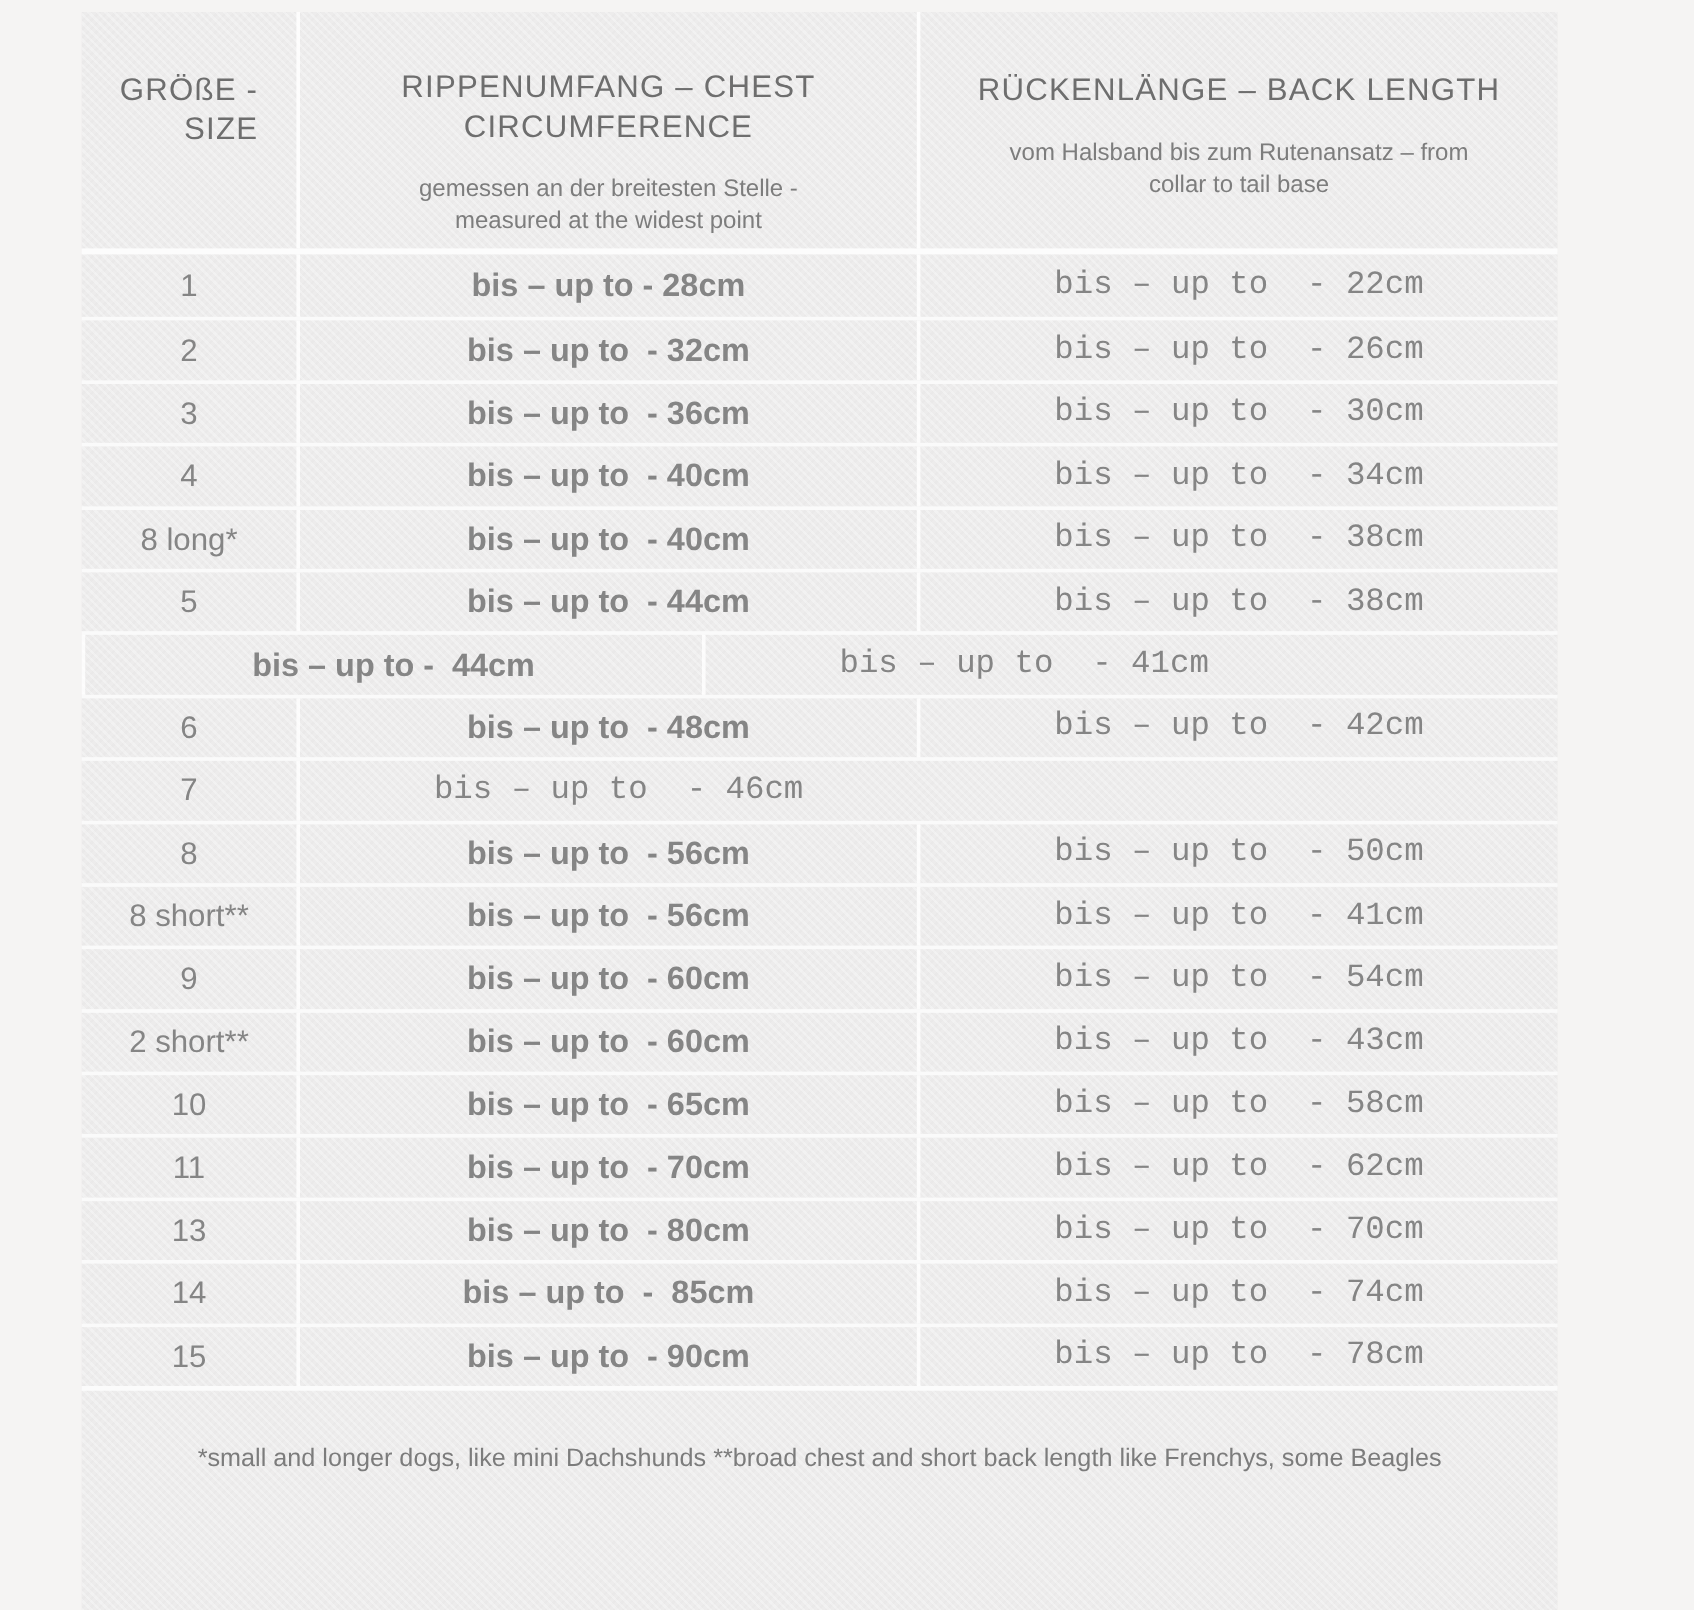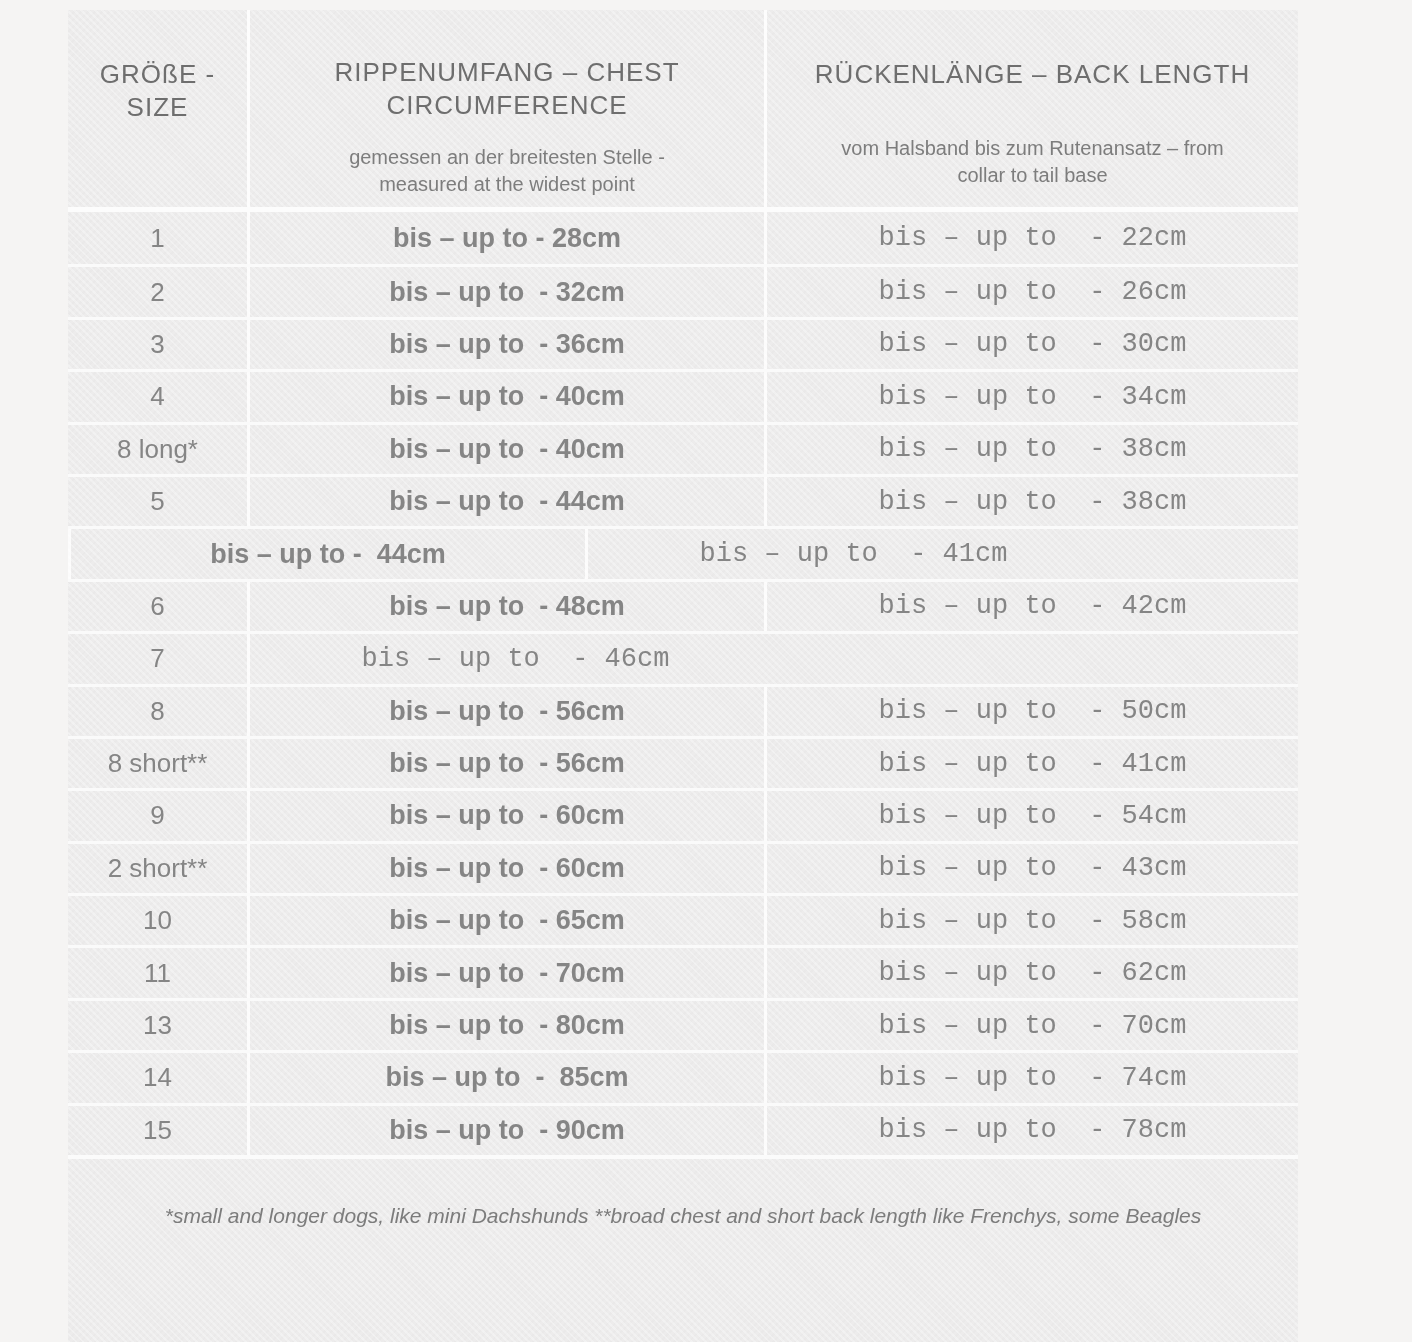--- a/index.html
+++ b/index.html
@@ -31,39 +31,39 @@
     height: 202px;
     border-bottom: 5px solid #fcfcfc;
   }
   .hcell {
     display: flex;
     flex-direction: column;
     align-items: center;
     text-align: center;
     padding-top: 46px;
   }
-  .hcell.c1 { width: 179px; padding-top: 48px; }
+  .hcell.c1 { width: 179px; padding-top: 48px; text-align: right; }
   .hcell.c2 { width: 517px; border-left: 3px solid rgba(255,255,255,0.85); }
   .hcell.c3 { width: 534px; border-left: 3px solid rgba(255,255,255,0.85); padding-top: 48px; }
   .htitle {
     font-size: 26px;
     line-height: 33px;
     letter-spacing: 1px;
     color: #6e6e6e;
     white-space: pre-line;
   }
   .hsub {
     font-size: 20px;
     line-height: 27px;
     color: #7d7d7d;
     margin-top: 22px;
     max-width: 480px;
     white-space: pre-line;
   }
-  .hcell.c3 .hsub { margin-top: 44px; }
+  .hcell.c3 .hsub { margin-top: 23px; }
   .rows {
     border-bottom: 4px solid #fbfbfb;
   }
   .row {
     display: flex;
     height: 52.4px;
     border-top: 3px solid #fafafa;
   }
   .row:first-child { border-top: none; }
   .cell {
@@ -78,21 +78,20 @@
   .cell.chest { width: 517px; font-size: 27px; border-left: 3px solid rgba(255,255,255,0.8); font-weight: bold; }
   .cell.back { width: 534px; font-size: 27px; border-left: 3px solid rgba(255,255,255,0.8); font-family: Liberation Mono, monospace; }
   .footnote {
     margin: 40px auto 0;
     max-width: 1130px;
     text-align: center;
     font-size: 21px;
     line-height: 33px;
     color: #7c7c7c;
     white-space: pre-wrap;
-    font-style: italic;
   }
 </style>
 </head>
 <body>
 
 <div class="page">
   <div class="panel">
 
     <div class="header-row">
       <div class="hcell c1">

